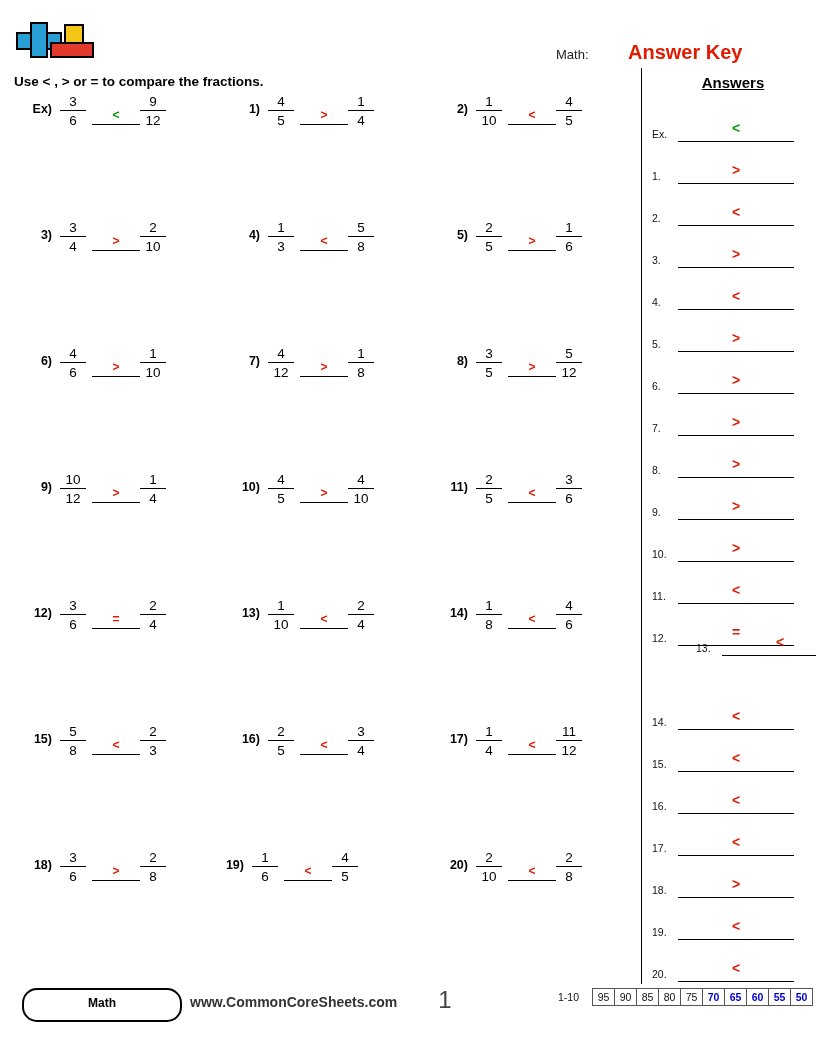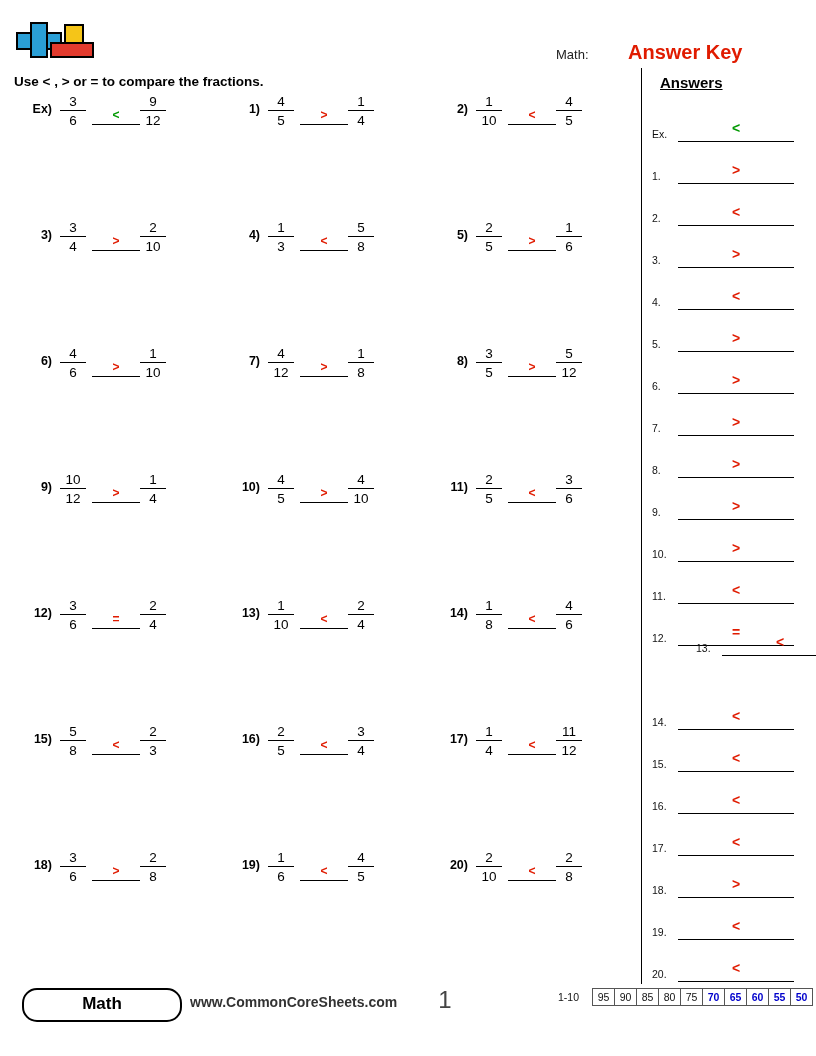--- a/index.html
+++ b/index.html
@@ -133,20 +133,21 @@
     font-weight: bold;
     color: #e01b00;
   }
   .inline-ans.green { color: #009900; }
 
   
   .answers-title {
     position: absolute;
     left: 660px; top: 74px;
     width: 146px;
+    text-align: center;
     font-size: 15px;
     font-weight: bold;
     text-decoration: underline;
   }
   .ans-row {
     position: absolute;
     left: 652px;
     width: 152px;
     height: 42px;
   }
@@ -185,21 +186,21 @@
     left: 22px; top: 0px;
     width: 156px; height: 30px;
     border: 2px solid #000;
     border-radius: 15px;
     background: #fff;
   }
   .math-pill span {
     display: block;
     text-align: center;
     line-height: 27px;
-    font-size: 17px;
+    font-size: 12px;
     font-weight: bold;
   }
   .site-url {
     position: absolute;
     left: 190px; top: 6px;
     font-size: 14px;
     color: #333;
     font-weight: bold;
   }
   .page-number {
@@ -576,21 +577,21 @@
       </div>
       <div class="inline-ans">&gt;</div>
       <div class="answerline"></div>
       <div class="frac frac-right">
         <span class="num">2</span>
         <span class="bar"></span>
         <span class="den">8</span>
       </div>
     </div>
 
-    <div class="problem" style="left:208px;top:756px;">
+    <div class="problem" style="left:192px;top:756px;">
       <div class="pnum">19)</div>
       <div class="frac frac-left">
         <span class="num">1</span>
         <span class="bar"></span>
         <span class="den">6</span>
       </div>
       <div class="inline-ans">&lt;</div>
       <div class="answerline"></div>
       <div class="frac frac-right">
         <span class="num">4</span>

